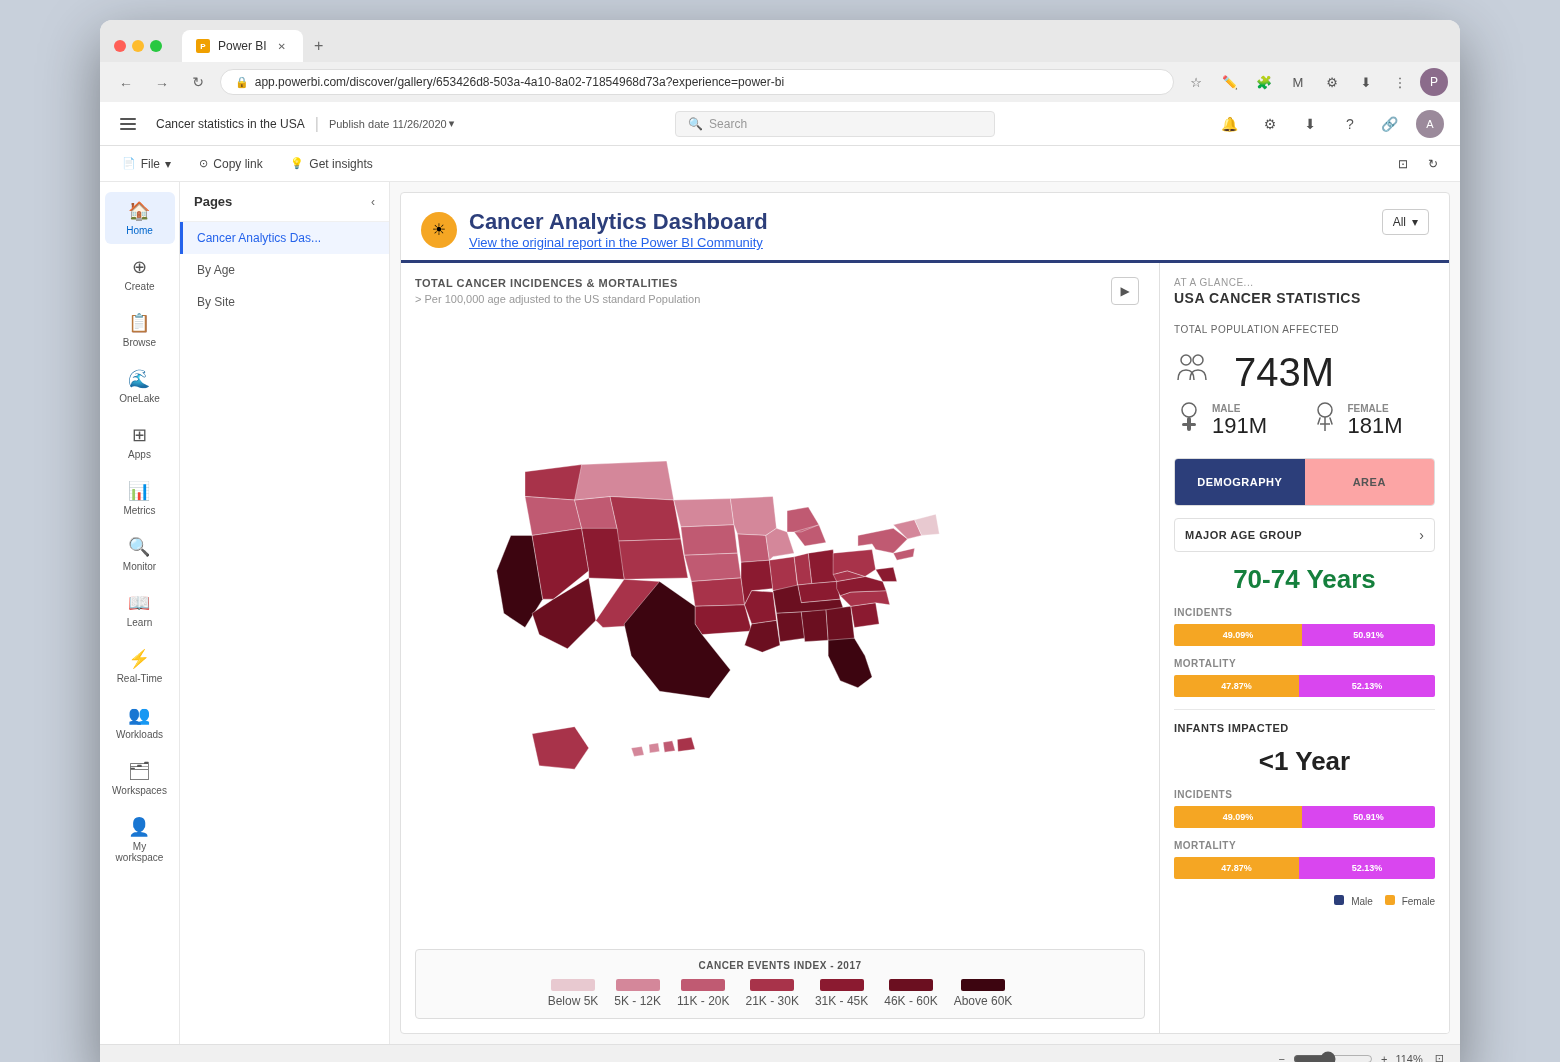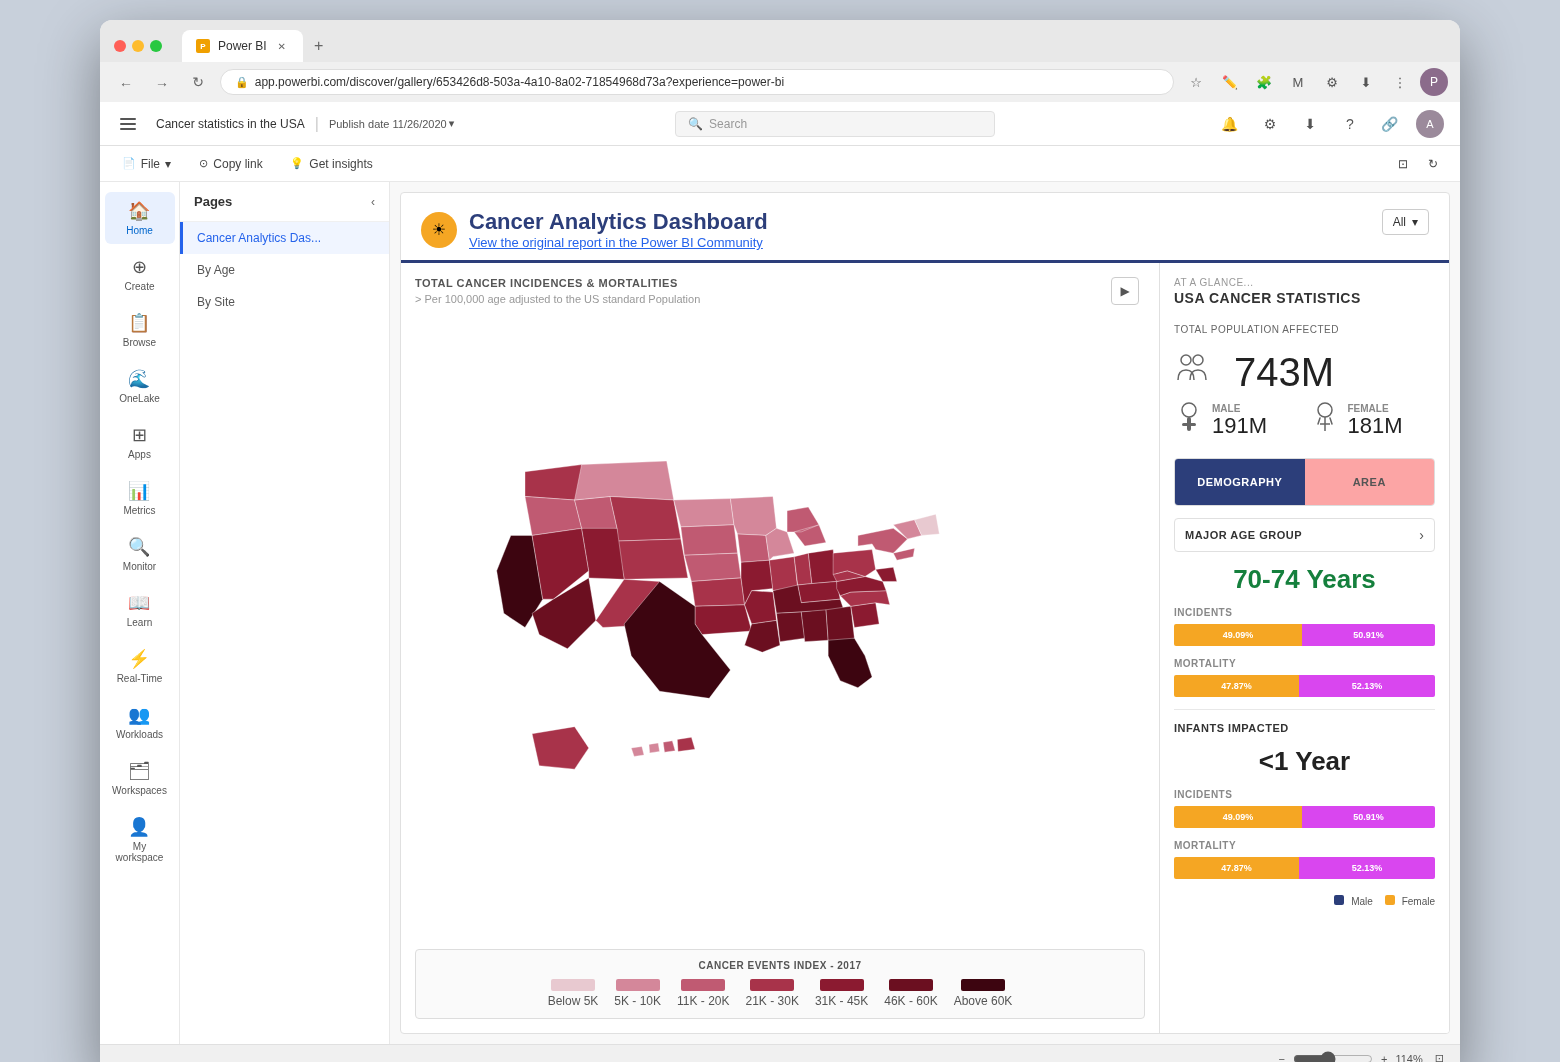--- a/index.html
+++ b/index.html
@@ -934,21 +934,21 @@
 
               <div class="map-legend">
                 <div class="legend-title">CANCER EVENTS INDEX - 2017</div>
                 <div class="legend-items">
                   <div class="legend-item">
                     <div class="legend-color" style="background:#e8c9d0;"></div>
                     <span class="legend-label">Below 5K</span>
                   </div>
                   <div class="legend-item">
                     <div class="legend-color" style="background:#d4879a;"></div>
-                    <span class="legend-label">5K - 10K</span>
+                    <span class="legend-label">5K - 12K</span>
                   </div>
                   <div class="legend-item">
                     <div class="legend-color" style="background:#c05a72;"></div>
                     <span class="legend-label">11K - 20K</span>
                   </div>
                   <div class="legend-item">
                     <div class="legend-color" style="background:#a8334a;"></div>
                     <span class="legend-label">21K - 30K</span>
                   </div>
                   <div class="legend-item">

